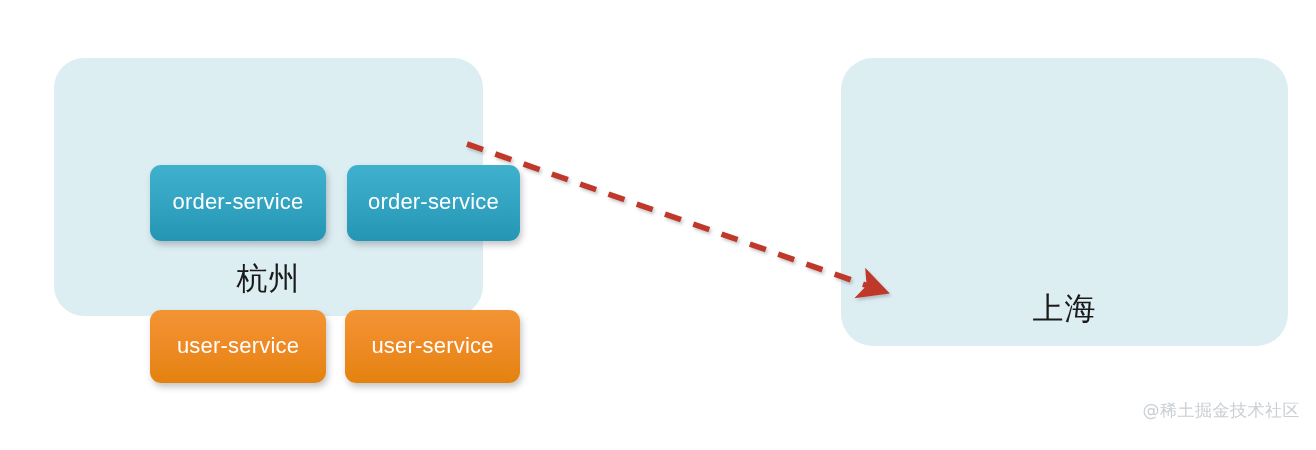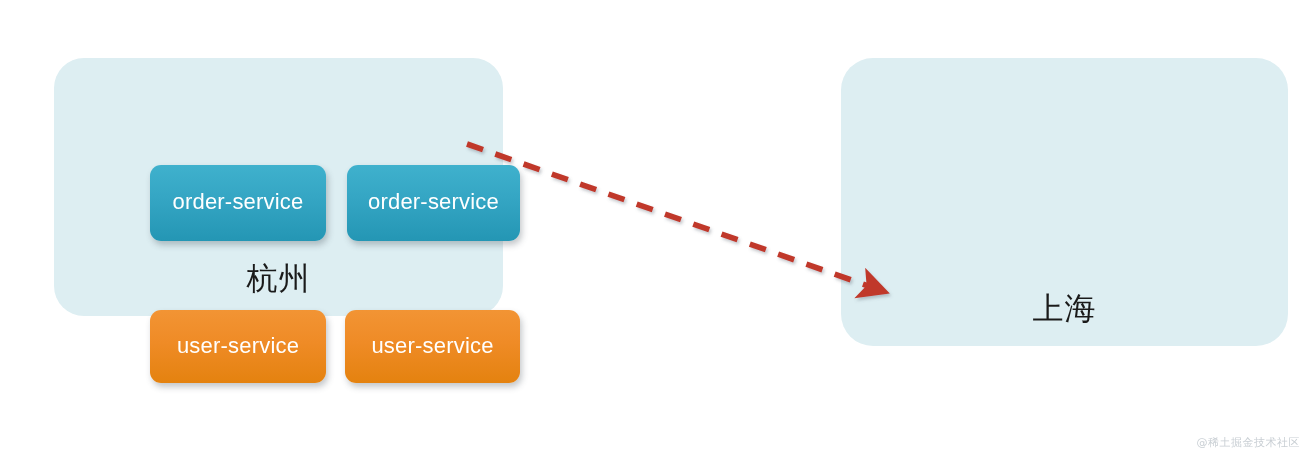--- a/index.html
+++ b/index.html
@@ -20,21 +20,20 @@
   .region {
     position: absolute;
     background: #ddeef2;
     border-radius: 30px;
   }
   #region-hangzhou {
     left: 54px;
     top: 58px;
     width: 429px;
     height: 258px;
-    padding-left: 20px;
   }
   #region-shanghai {
     left: 841px;
     top: 58px;
     width: 447px;
     height: 288px;
     border-radius: 32px;
   }
 
   .region-label {
@@ -92,22 +91,22 @@
     top: 0;
     width: 1316px;
     height: 450px;
     pointer-events: none;
   }
 
   
   #watermark {
     position: absolute;
     right: 16px;
-    bottom: 0;
-    font-size: 11px;
+    bottom: 28px;
+    font-size: 17px;
     color: #c9cfd4;
     font-family: "DejaVu Sans", "Liberation Sans", sans-serif;
     white-space: nowrap;
     letter-spacing: 0.5px;
   }
 </style>
 </head>
 <body>
 
 <div id="canvas">

